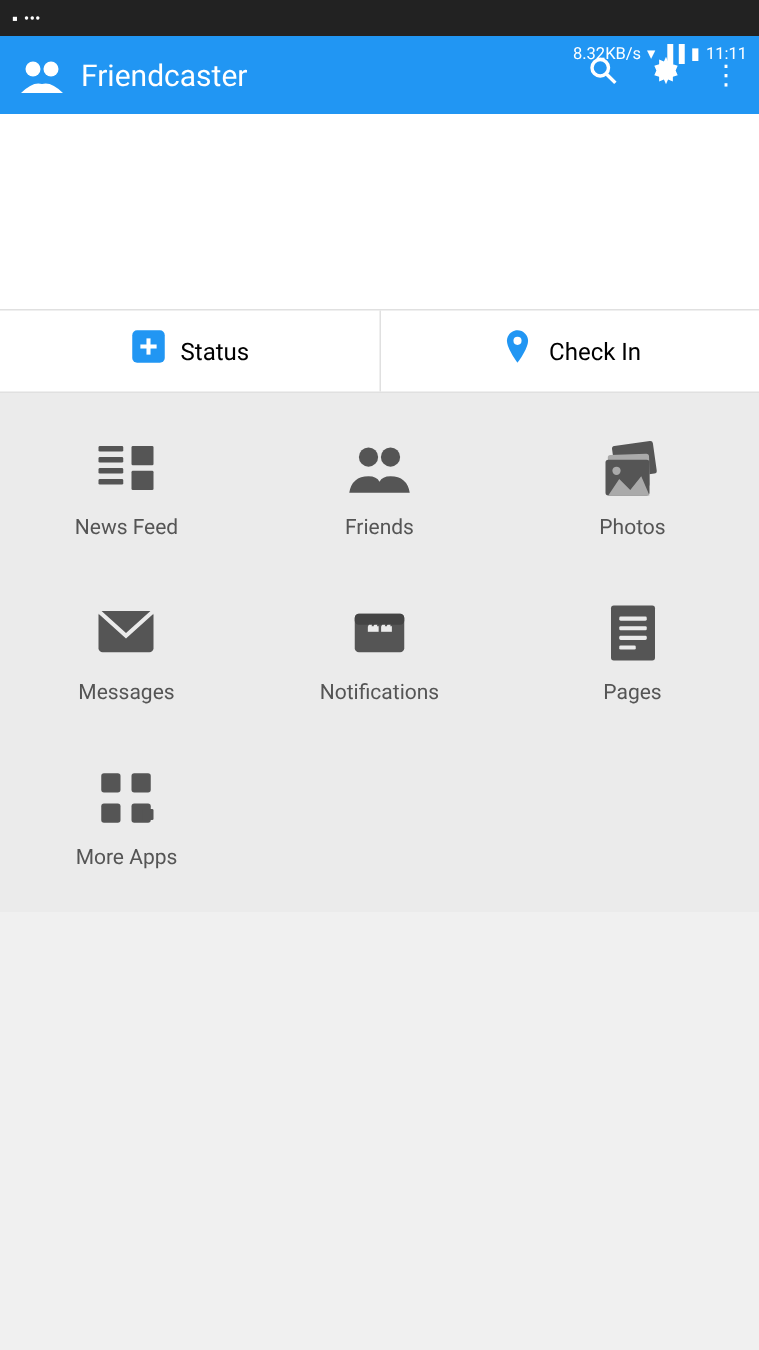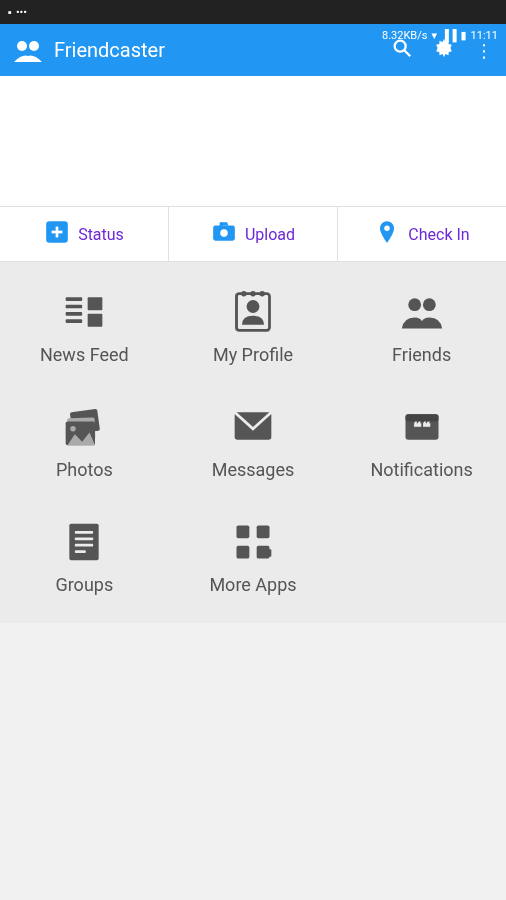--- a/index.html
+++ b/index.html
@@ -73,21 +73,21 @@
     }
     .action-item {
       flex: 1;
       display: flex;
       align-items: center;
       justify-content: center;
       gap: 8px;
       cursor: pointer;
       border-right: 1px solid #e0e0e0;
       font-size: 16px;
-      color: #6d28d9;
+      color: #000000;
     }
     .action-item:last-child { border-right: none; }
     .action-item .action-icon {
       font-size: 22px;
     }
     .action-item.status .action-icon { color: #2196F3; }
     .action-item.upload .action-icon { color: #2196F3; }
     .action-item.checkin .action-icon { color: #2196F3; }
 
     
@@ -101,21 +101,21 @@
     .menu-item {
       display: flex;
       flex-direction: column;
       align-items: center;
       justify-content: center;
       padding: 20px 10px;
       cursor: pointer;
       gap: 10px;
     }
     .menu-label {
-      font-size: 18px;
+      font-size: 14px;
       color: #555;
       text-align: center;
     }
 
     
     .svg-icon {
       width: 44px;
       height: 44px;
       fill: #555;
     }
@@ -176,32 +176,20 @@
   <div class="action-item status">
     <span class="action-icon">
       <svg width="26" height="26" viewBox="0 0 24 24" fill="#2196F3">
         <rect x="2" y="2" width="20" height="20" rx="3" fill="#2196F3"></rect>
         <line x1="12" y1="7" x2="12" y2="17" stroke="white" stroke-width="2.5"></line>
         <line x1="7" y1="12" x2="17" y2="12" stroke="white" stroke-width="2.5"></line>
       </svg>
     </span>
     <span>Status</span>
   </div>
-  <div class="action-item upload">
-    <span class="action-icon">
-      <svg width="26" height="26" viewBox="0 0 24 24" fill="#2196F3">
-        <rect x="2" y="6" width="20" height="14" rx="2" fill="#2196F3"></rect>
-        <circle cx="12" cy="13" r="3.5" fill="white"></circle>
-        <rect x="8" y="3" width="3" height="5" rx="1" fill="#2196F3"></rect>
-        <rect x="14" y="4" width="8" height="3" rx="1" fill="#2196F3" opacity="0"></rect>
-        <path d="M9 3 L15 3 L16 6 L8 6 Z" fill="#2196F3"></path>
-      </svg>
-    </span>
-    <span>Upload</span>
-  </div>
   <div class="action-item checkin">
     <span class="action-icon">
       <svg width="26" height="26" viewBox="0 0 24 24">
         <path d="M12 2C8.5 2 5.5 5 5.5 8.5C5.5 13.5 12 22 12 22C12 22 18.5 13.5 18.5 8.5C18.5 5 15.5 2 12 2Z" fill="#2196F3"></path>
         <circle cx="12" cy="8.5" r="2.5" fill="white"></circle>
       </svg>
     </span>
     <span>Check In</span>
   </div>
 </div>
@@ -213,33 +201,20 @@
       <rect x="4" y="8" width="18" height="4" rx="1"></rect>
       <rect x="4" y="16" width="18" height="4" rx="1"></rect>
       <rect x="4" y="24" width="18" height="4" rx="1"></rect>
       <rect x="4" y="32" width="18" height="4" rx="1"></rect>
       <rect x="28" y="8" width="16" height="14" rx="1"></rect>
       <rect x="28" y="26" width="16" height="14" rx="1"></rect>
     </svg>
     <span class="menu-label">News Feed</span>
   </div>
 
-  <div class="menu-item">
-    <svg class="svg-icon" viewBox="0 0 48 48">
-      <rect x="6" y="4" width="36" height="40" rx="3" fill="none" stroke="#555" stroke-width="3"></rect>
-      <line x1="6" y1="4" x2="6" y2="44" stroke="#555" stroke-width="2"></line>
-
-      <circle cx="14" cy="4" r="3" fill="#555"></circle>
-      <circle cx="24" cy="4" r="3" fill="#555"></circle>
-      <circle cx="34" cy="4" r="3" fill="#555"></circle>
-      <circle cx="24" cy="18" r="7" fill="#555"></circle>
-      <path d="M12 38 Q12 28 24 28 Q36 28 36 38" fill="#555"></path>
-    </svg>
-    <span class="menu-label">My Profile</span>
-  </div>
 
   <div class="menu-item">
     <svg class="svg-icon" viewBox="0 0 48 48">
       <circle cx="16" cy="16" r="7" fill="#555"></circle>
       <circle cx="32" cy="16" r="7" fill="#555"></circle>
       <path d="M2 42 Q4 30 16 30 Q22 30 24 34 Q26 30 32 30 Q44 30 46 42" fill="#555"></path>
     </svg>
     <span class="menu-label">Friends</span>
   </div>
 
@@ -276,21 +251,21 @@
 
 
   <div class="menu-item">
     <svg class="svg-icon" viewBox="0 0 48 48">
       <rect x="8" y="4" width="32" height="40" rx="2" fill="#555"></rect>
       <rect x="14" y="12" width="20" height="3" rx="1" fill="#ebebeb"></rect>
       <rect x="14" y="19" width="20" height="3" rx="1" fill="#ebebeb"></rect>
       <rect x="14" y="26" width="20" height="3" rx="1" fill="#ebebeb"></rect>
       <rect x="14" y="33" width="12" height="3" rx="1" fill="#ebebeb"></rect>
     </svg>
-    <span class="menu-label">Groups</span>
+    <span class="menu-label">Pages</span>
   </div>
 
   <div class="menu-item">
     <svg class="svg-icon" viewBox="0 0 48 48">
       <rect x="6" y="6" width="14" height="14" rx="2" fill="#555"></rect>
       <rect x="28" y="6" width="14" height="14" rx="2" fill="#555"></rect>
       <rect x="6" y="28" width="14" height="14" rx="2" fill="#555"></rect>
       <rect x="28" y="28" width="14" height="14" rx="2" fill="#555"></rect>
 
       <rect x="36" y="32" width="8" height="8" rx="1" fill="#555"></rect>

